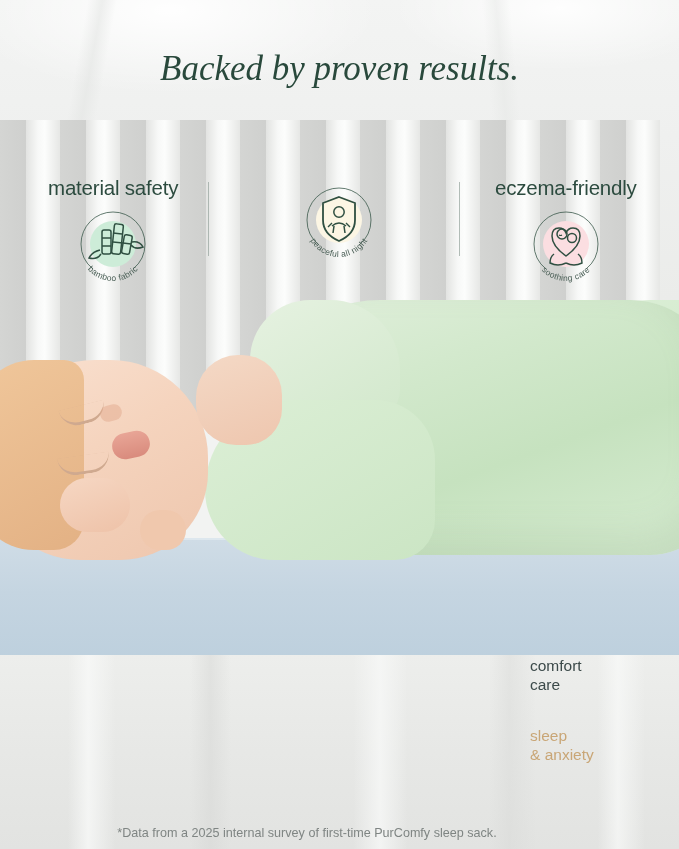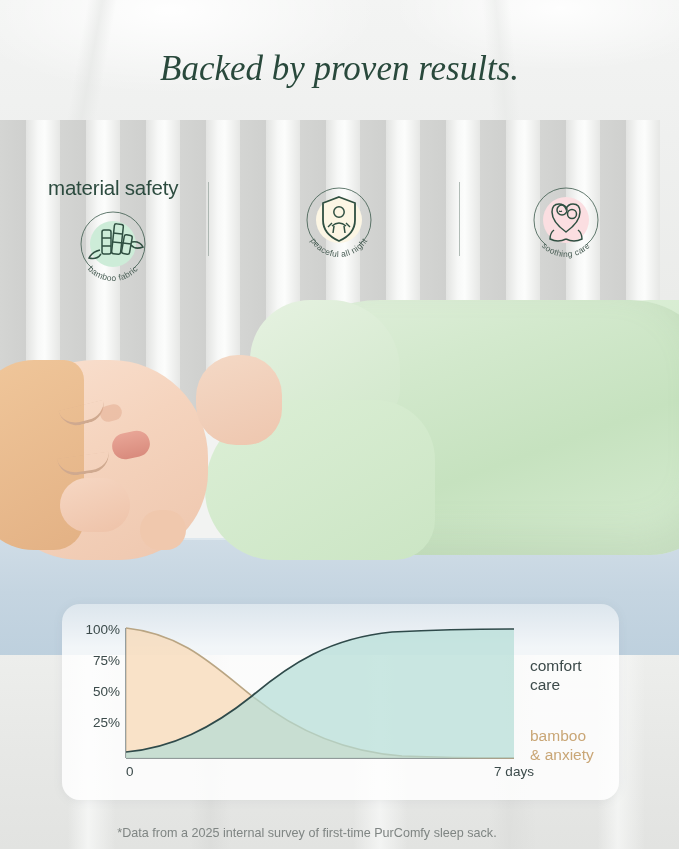--- a/index.html
+++ b/index.html
@@ -266,20 +266,21 @@
             <path d="M 36 43 l -4 4 M 50 43 l 4 4" stroke-width="1.4"></path>
           </g>
           <text font-size="8.5" fill="#4a5f56" font-family="Liberation Sans, sans-serif" letter-spacing=".3">
             <textPath href="#arcB" startOffset="50%" text-anchor="middle">peaceful all night</textPath>
           </text>
         </svg>
       </div>
     </div>
 
     <div class="feat">
+      <div class="feat-label">eczema-friendly</div>
       <div class="badge">
         <svg width="86" height="84" viewBox="0 0 86 84">
           <defs>
             <path id="arcC" d="M 10 44 A 33 33 0 0 0 76 44" fill="none"></path>
           </defs>
           <circle cx="43" cy="40" r="23" fill="#fbdee1"></circle>
           <path d="M 11 40 A 32 32 0 0 1 43 8 A 32 32 0 0 1 75 40" fill="none" stroke="#3c5a4c" stroke-width="1" opacity=".8"></path>
           <path d="M 11 40 A 32 32 0 0 0 23 65" fill="none" stroke="#3c5a4c" stroke-width="1" opacity=".8"></path>
           <path d="M 75 40 A 32 32 0 0 1 63 65" fill="none" stroke="#3c5a4c" stroke-width="1" opacity=".8"></path>
           <g stroke="#2f4f41" stroke-width="1.5" fill="none">
@@ -291,47 +292,25 @@
             <path d="M 55 50 q 4 3 4 9 q -8 4 -16 0" stroke-width="1.4"></path>
           </g>
           <text font-size="8.5" fill="#4a5f56" font-family="Liberation Sans, sans-serif" letter-spacing=".3">
             <textPath href="#arcC" startOffset="50%" text-anchor="middle">soothing care</textPath>
           </text>
         </svg>
       </div>
     </div>
   </div>
 
-  <div class="chart-card">
-    <svg class="chart-svg" width="557" height="196" viewBox="0 0 557 196">
-
-      <text class="axis-lbl" x="58" y="30" text-anchor="end">100%</text>
-      <text class="axis-lbl" x="58" y="61" text-anchor="end">75%</text>
-      <text class="axis-lbl" x="58" y="92" text-anchor="end">50%</text>
-      <text class="axis-lbl" x="58" y="123" text-anchor="end">25%</text>
-
-      <line x1="64" y1="24" x2="64" y2="154" stroke="#6e7a7a" stroke-width="1.4"></line>
-      <line x1="64" y1="154" x2="452" y2="154" stroke="#6e7a7a" stroke-width="1.4"></line>
-
-      <path d="M 64 24 C 120 30, 150 60, 190 92 C 230 124, 280 148, 340 152 C 390 154, 430 154, 452 154 L 452 154 L 64 154 Z" fill="#f8d8b4" opacity=".72"></path>
-      <path d="M 64 24 C 120 30, 150 60, 190 92 C 230 124, 280 148, 340 152 C 390 154, 430 154, 452 154" fill="none" stroke="#b9a583" stroke-width="1.6"></path>
-
-      <path d="M 64 148 C 110 144, 150 124, 190 92 C 228 60, 268 34, 330 28 C 390 25, 430 25, 452 25 L 452 154 L 64 154 Z" fill="#b4ddd6" opacity=".70"></path>
-      <path d="M 64 148 C 110 144, 150 124, 190 92 C 228 60, 268 34, 330 28 C 390 25, 430 25, 452 25" fill="none" stroke="#2f4a4a" stroke-width="1.7"></path>
-
-      <text class="axis-lbl" x="64" y="172" text-anchor="start">0</text>
-      <text class="axis-lbl" x="452" y="172" text-anchor="middle">7 days</text>
-    </svg>
-
-  </div>
 
   <div class="legend-top">
     <span>comfort</span><br>
     <span>care</span>
   </div>
   <div class="legend-bot">
-    <span>bamboo</span><br>
+    <span>sleep</span><br>
     <span>&amp; anxiety</span>
   </div>
 
   <div class="footnote">*Data from a 2025 internal survey of first-time PurComfy sleep sack.</div>
 
 </div>
 
 </body></html>

